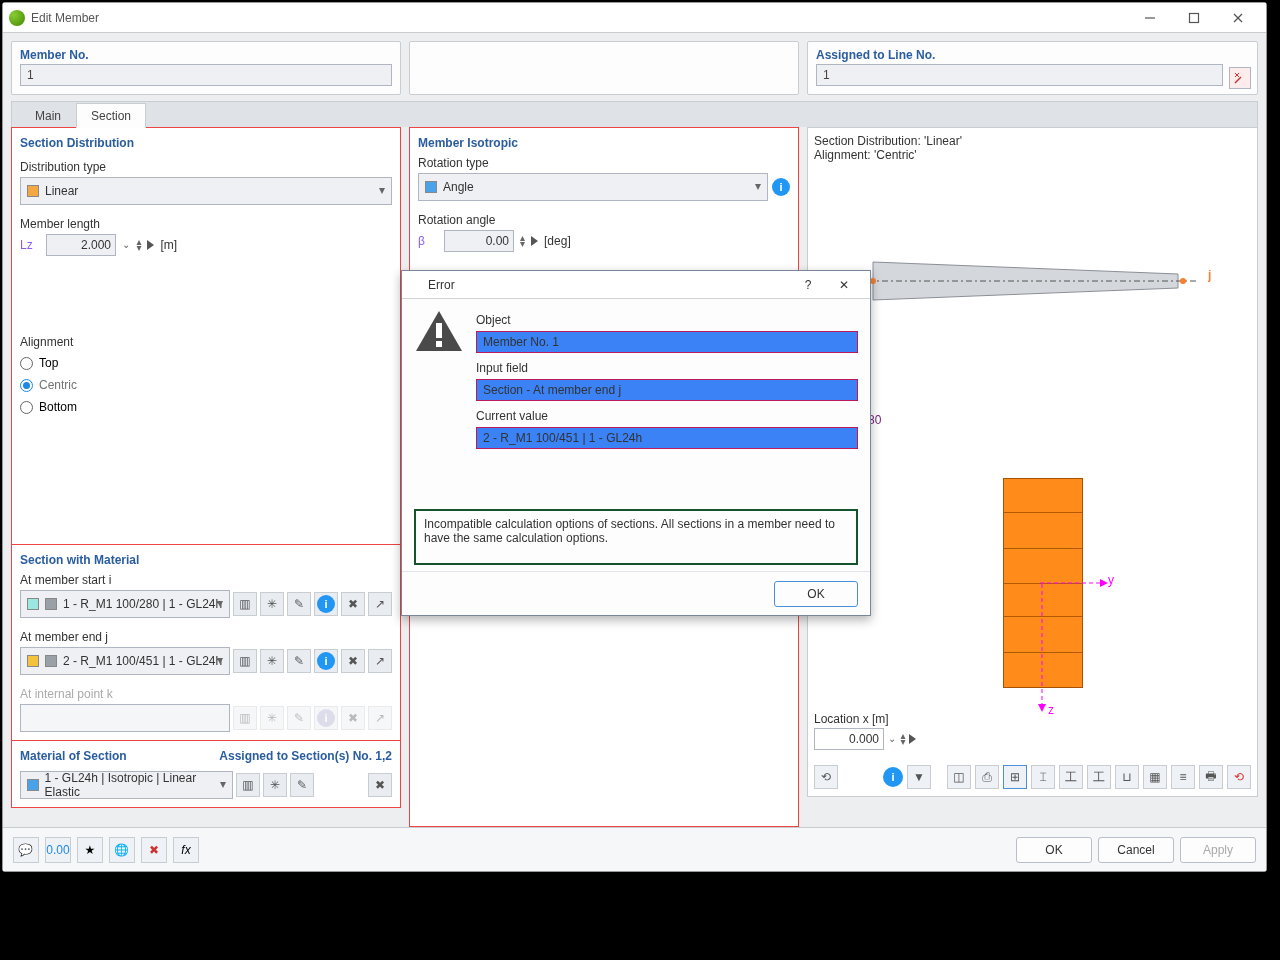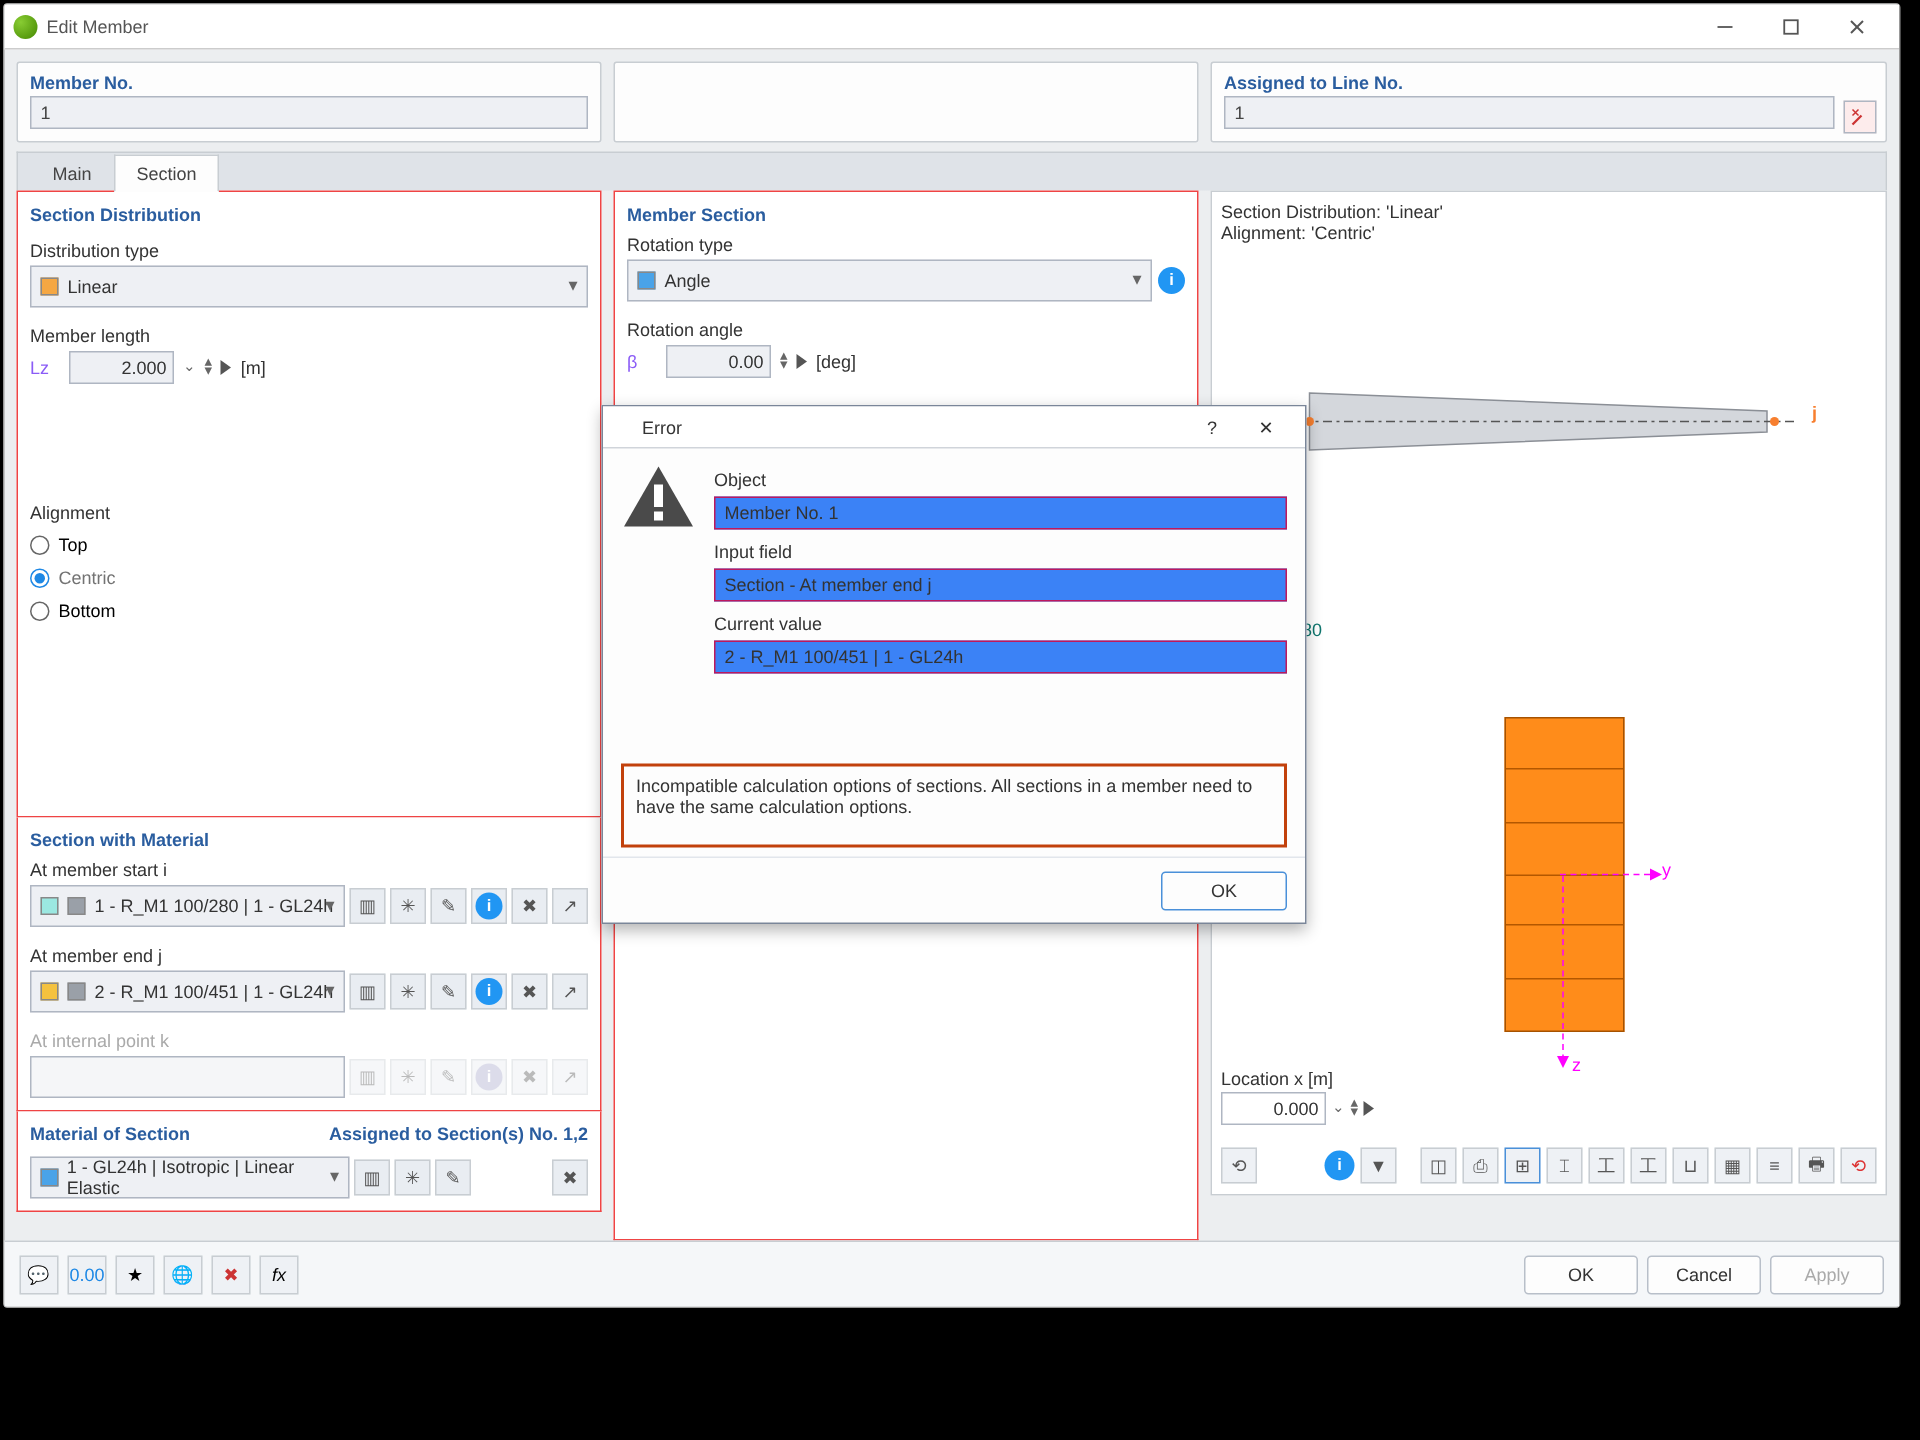--- a/index.html
+++ b/index.html
@@ -173,21 +173,21 @@
     width:50px;height:44px;
   }
   .err-fields { flex:1; display:flex; flex-direction:column; gap:4px; }
   .err-lbl { color:#333; margin-top:4px; }
   .err-val {
     height:22px; background:#3b82f6; border:1px solid #be185d;
     padding:0 6px; display:flex; align-items:center; color:#333;
   }
   .err-msgbox {
     margin:0 12px 6px 12px; padding:6px 8px 18px 8px;
-    border:2px solid #c2410c; color:#333;
+    border:2px solid #14532d; color:#333;
   }
   .err-footer {
     height:44px; display:flex; align-items:center; justify-content:flex-end;
     padding:0 12px; border-top:1px solid #e2e6ec;
   }
   .err-footer .btn {
     border:1px solid #4a90d9; min-width:84px;
   }
   .sw-teal{background:#9be8e1;}
   .sw-gold{background:#f5c23e;}
@@ -353,21 +353,21 @@
             <div class="tool">✳</div>
             <div class="tool">✎</div>
             <div style="width:48px;"></div>
             <div class="tool">✖</div>
           </div>
         </div>
       </div>
 
       <div class="col col-mid">
         <div class="group" style="height:418px;">
-          <div class="grp-title">Member Section</div>
+          <div class="grp-title">Member Isotropic</div>
           <div class="lbl">Rotation type</div>
           <div style="display:flex; gap:4px; align-items:center;">
             <div class="select" style="flex:1;text-align:right;">
               <span class="sw sw-blue"></span>
               <span>Angle</span>
               <span class="chev">▾</span>
             </div>
             <div class="info-circ">i</div>
           </div>
           <div class="lbl" style="margin-top:12px;">Rotation angle</div>
@@ -390,21 +390,21 @@
           </div>
 
           <svg class="taper" width="330" height="50">
             <polygon points="5,6 310,18 310,32 5,44" fill="#d4d7dc" stroke="#8b8f96"></polygon>
             <line x1="0" y1="25" x2="330" y2="25" stroke="#555" stroke-dasharray="6 3 2 3"></line>
             <circle cx="5" cy="25" r="3" fill="#f77f2f"></circle>
             <circle cx="315" cy="25" r="3" fill="#f77f2f"></circle>
           </svg>
           <div style="position:absolute; left:52px; top:140px; color:#f77f2f; font-weight:600;">i</div>
           <div style="position:absolute; left:400px; top:140px; color:#f77f2f; font-weight:600;">j</div>
-          <div style="position:absolute; left:60px; top:285px; color:#0f766e;">80</div>
+          <div style="position:absolute; left:60px; top:285px; color:#701a75;">80</div>
 
           <div class="section3d">
             <div class="hline" style="top:16%;"></div>
             <div class="hline" style="top:33%;"></div>
             <div class="hline" style="top:50%;"></div>
             <div class="hline" style="top:66%;"></div>
             <div class="hline" style="top:83%;"></div>
           </div>
           <svg style="position:absolute; left:232px; top:450px;" width="70" height="10">
             <line x1="0" y1="5" x2="60" y2="5" stroke="#f0f" stroke-dasharray="4 3"></line>

